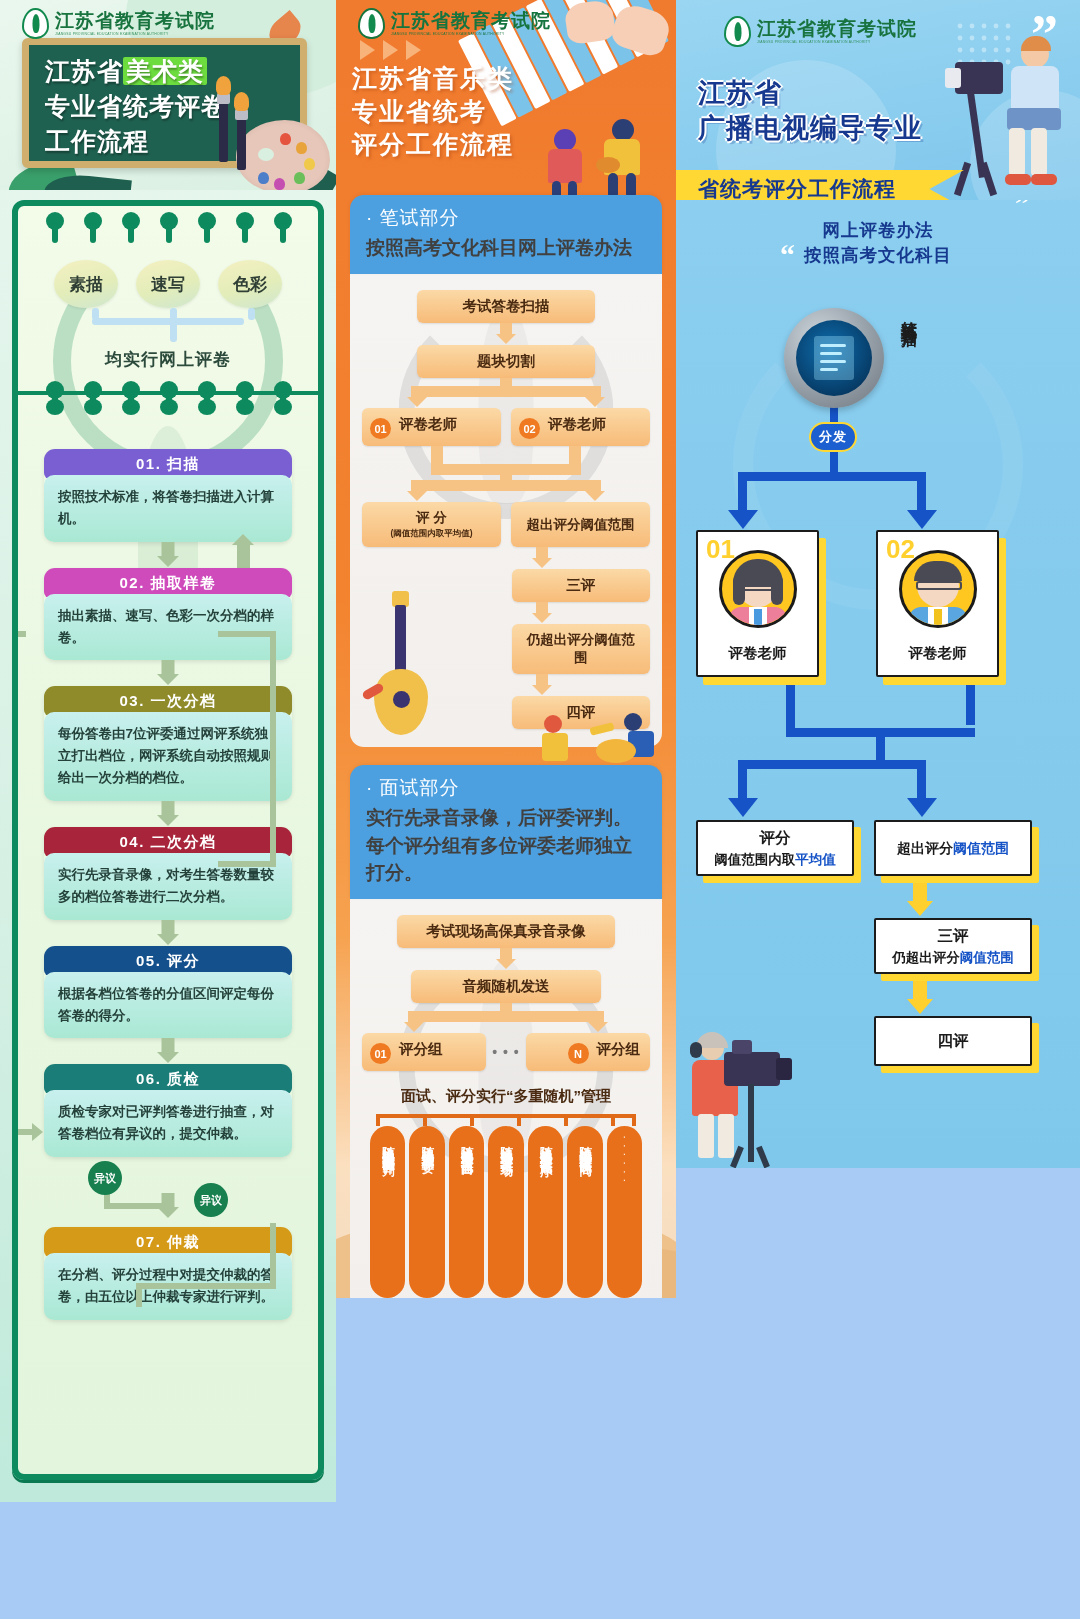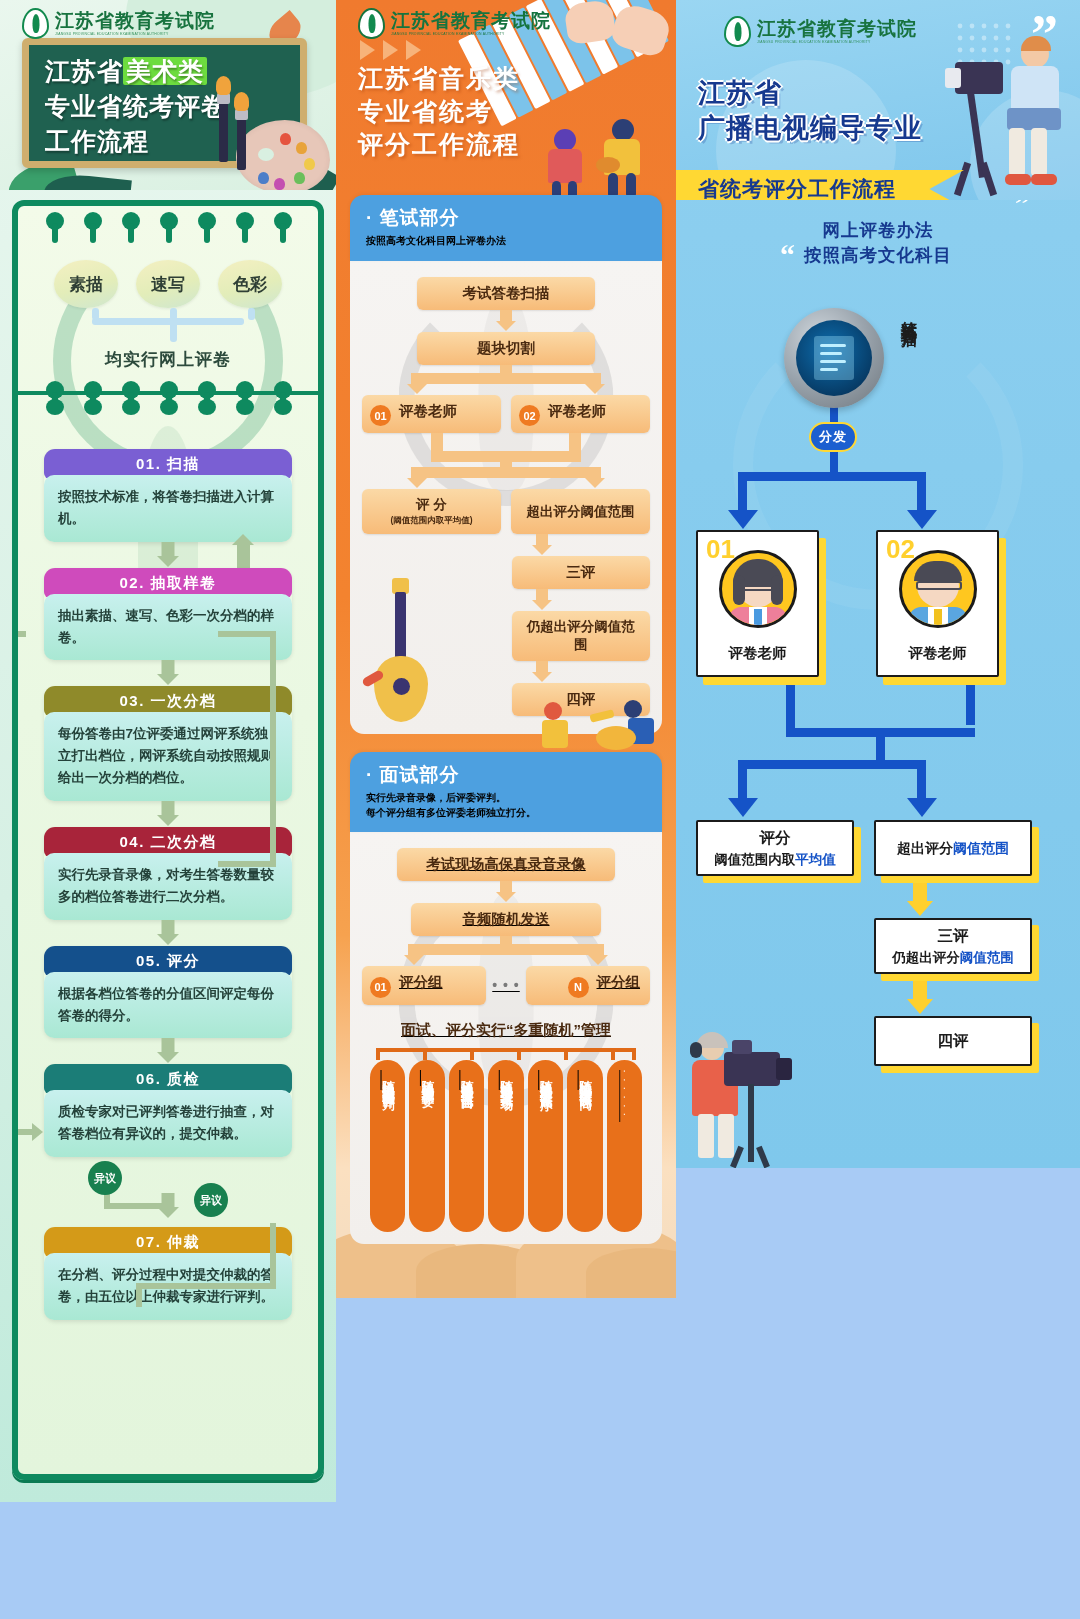--- a/index.html
+++ b/index.html
@@ -92,31 +92,31 @@
   
   .col2{position:absolute;left:336px;top:0;width:340px;height:1298px;
         background:linear-gradient(180deg,#f07a2e 0%,#f3832f 46%,#f6a24f 72%,#fbe0c0 90%,#f3dcc0 100%);overflow:hidden;}
   .c2-hero{position:relative;height:195px;}
   .piano{position:absolute;right:-10px;top:-14px;width:210px;height:130px;transform:rotate(-27deg);}
   .pk{position:absolute;top:0;width:17px;height:96px;background:#fff;border-radius:2px;}
   .pb{position:absolute;top:0;width:17px;height:96px;background:#7cc3ea;border-radius:2px;}
   .hand{position:absolute;background:#f6cfb6;border-radius:40% 40% 30% 30%;}
   .tri-row{position:absolute;left:24px;top:40px;display:flex;gap:8px;z-index:3;}
   .tri{width:0;height:0;border-top:10px solid transparent;border-bottom:10px solid transparent;border-left:15px solid #f7b37a;}
-  .c2-title{position:absolute;left:22px;top:62px;z-index:4;}
+  .c2-title{position:absolute;left:16px;top:62px;z-index:4;}
   .c2-title div{font-size:25px;font-weight:800;color:#fff;letter-spacing:2px;line-height:1.32;
      text-shadow:2px 2px 3px rgba(160,60,10,.38); white-space:nowrap;}
   .musicians{position:absolute;right:8px;bottom:-4px;width:130px;height:88px;z-index:3;}
   .m-body{position:absolute;border-radius:6px;}
   .m-head{position:absolute;border-radius:50%;}
 
   .sec-head{margin:0 14px;background:#4da0e0;border-radius:14px 14px 0 0;padding:10px 16px 12px 16px;
             position:relative;z-index:5;box-shadow:0 -1px 4px rgba(0,0,0,.06);}
-  .sec-head h3{font-size:19px;font-weight:700;color:#fff;letter-spacing:1px;margin-bottom:3px;}
-  .sec-head p{font-size:10px;font-weight:700;color:#000000;line-height:1.45;}
+  .sec-head h3{font-size:19px;font-weight:400;color:#fff;letter-spacing:1px;margin-bottom:3px;}
+  .sec-head p{font-size:19px;font-weight:700;color:#404040;line-height:1.45;}
   .sec-body{margin:0 14px 18px 14px;background:linear-gradient(180deg,#f6f4f2 0%,#f2efec 100%);
             border-radius:0 0 14px 14px;position:relative;overflow:hidden;padding:16px 12px 18px 12px;z-index:4;}
   .sec-body .wm2{position:absolute;left:50%;top:30px;transform:translateX(-50%);width:230px;height:300px;opacity:.09;}
   .sec-body .wm2::before{content:"";position:absolute;left:50%;top:0;transform:translateX(-50%);width:55px;height:200px;
      background:#9a9a9a;border-radius:50% 50% 35% 35%;}
   .wreath2{position:absolute;left:50%;top:30px;transform:translateX(-50%);width:215px;height:215px;border:16px solid #b9b9b9;
      border-radius:50%;border-top-color:transparent;opacity:.35;}
 
   .obox{background:linear-gradient(180deg,#fbd9a6 0%,#f7bb78 100%);border-radius:6px;text-align:center;
         font-size:14.5px;font-weight:800;color:#4a2a10;padding:7px 10px;position:relative;z-index:3;
@@ -569,21 +569,21 @@
         <div style="position:absolute;right:8px;top:18px;width:26px;height:26px;background:#2a5fb5;border-radius:4px;"></div>
         <div style="position:absolute;right:26px;top:26px;width:40px;height:24px;background:#f2b63c;border-radius:50%;"></div>
         <div style="position:absolute;left:48px;top:12px;width:24px;height:8px;background:#f2c13c;border-radius:3px;transform:rotate(-14deg);"></div>
       </div>
       <div class="sec-head">
         <h3>· 面试部分</h3>
         <p>实行先录音录像，后评委评判。</p>
         <p>每个评分组有多位评委老师独立打分。</p>
       </div>
     </div>
-    <div class="sec-body" style="padding-bottom:12px;text-decoration:underline;">
+    <div class="sec-body" style="padding-bottom:12px;">
       <div class="wreath2" style="top:60px;"></div>
       <div class="wm2" style="top:60px;"></div>
 
       <div style="width:76%;margin:0 auto;">
         <div class="obox">考试现场高保真录音录像</div>
       </div>
       <div class="oarrow">
           <div class="sh"></div>
           <div class="hd"></div>
         </div>

